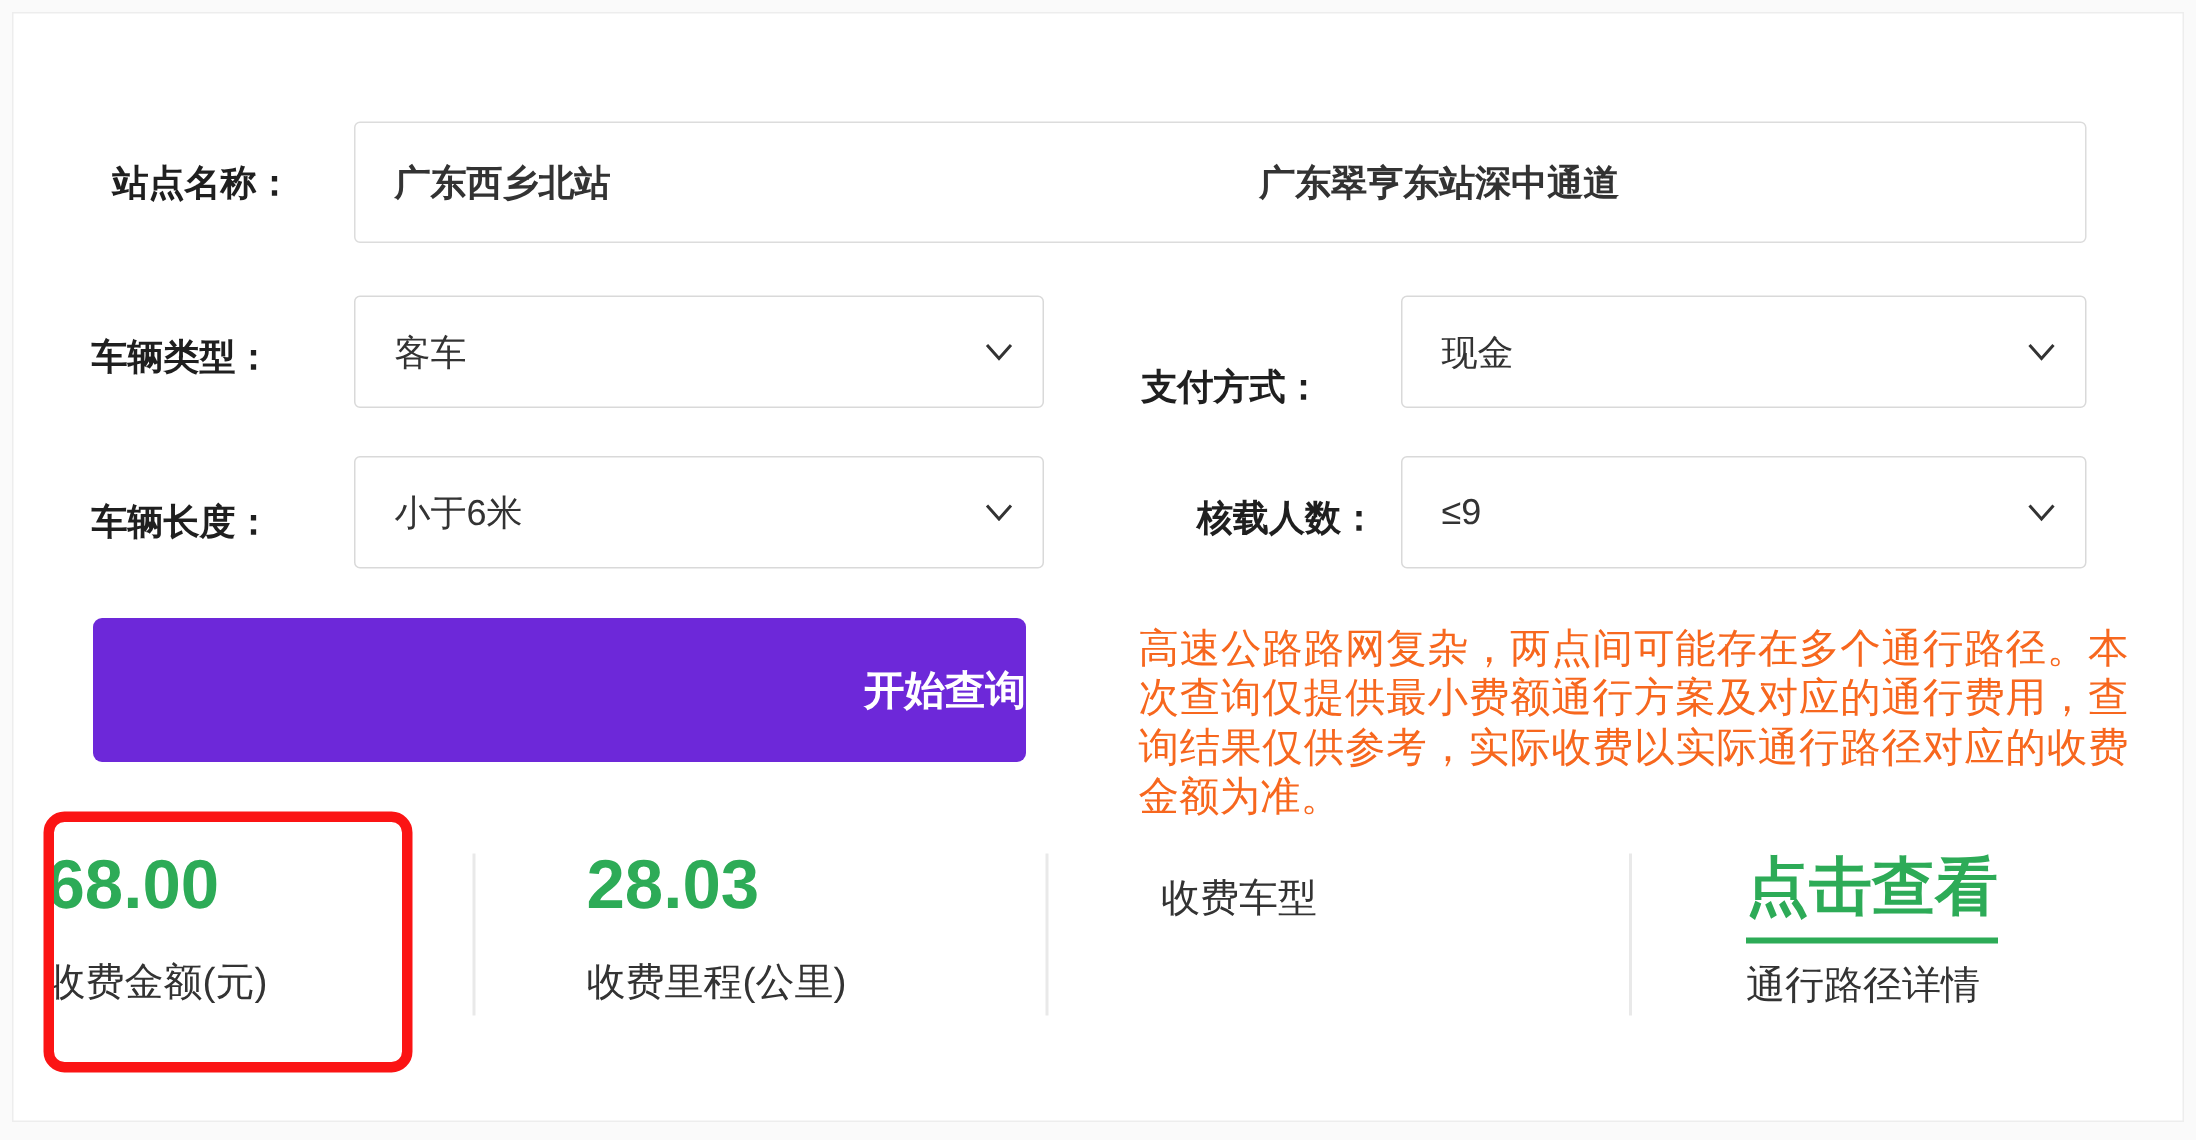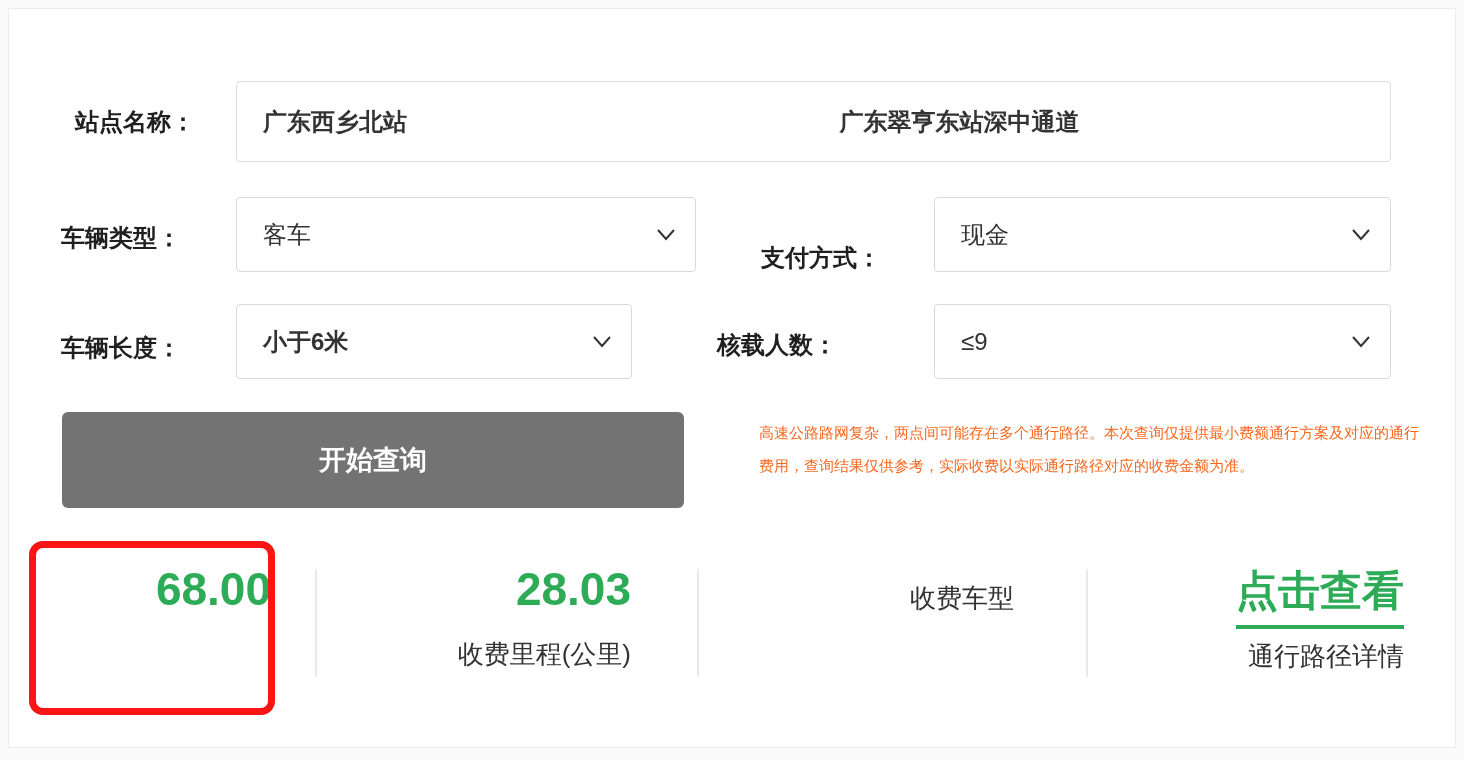--- a/index.html
+++ b/index.html
@@ -58,40 +58,40 @@
     right: 20px; top: 50%;
     margin-top: -6px;
     width: 18px; height: 12px;
     display: block;
   }
   
   .query-btn {
     position: absolute;
     left: 53px; top: 403px;
     width: 622px; height: 96px;
-    background: #737373;
+    background: #6d28d9;
     border: none; border-radius: 6px;
     color: #ffffff;
     font-size: 27px; font-weight: bold;
     font-family: inherit;
     cursor: pointer;
-    text-align: center;
+    text-align: right;
   }
   
   .notice {
     position: absolute;
     left: 750px; top: 407px;
     width: 660px;
-    font-size: 15px;
+    font-size: 27px;
     line-height: 33px;
     color: #f7671e;
     text-align: justify;
   }
   
-  .result-col { position: absolute; top: 552px; text-align: right; }
+  .result-col { position: absolute; top: 552px; text-align: left; }
   .result-value {
     font-size: 46px;
     font-weight: bold;
     color: #2dab57;
     line-height: 56px;
     white-space: nowrap;
   }
   .result-label {
     margin-top: 20px;
     font-size: 26px;
@@ -145,41 +145,42 @@
 
   <span class="lbl" style="left:752px; top:213px;margin-top:20px;">支付方式：</span>
   <div class="select" style="left:925px; top:188px; width:457px;text-align:center;">
     <span>现金</span>
     <svg class="chevron" viewBox="0 0 18 12">
       <path d="M1 1 L9 10 L17 1" fill="none" stroke="#333" stroke-width="2"></path>
     </svg>
   </div>
 
   <span class="lbl" style="left:52px; top:323px;">车辆长度：</span>
-  <div class="select" style="left:227px; top:295px; width:396px;font-weight:bold;">
+  <div class="select" style="left:227px; top:295px; width:460px;">
     <span>小于6米</span>
     <svg class="chevron" viewBox="0 0 18 12">
       <path d="M1 1 L9 10 L17 1" fill="none" stroke="#333" stroke-width="2"></path>
     </svg>
   </div>
 
-  <span class="lbl" style="left:708px; top:320px;text-align:center;">核载人数：</span>
+  <span class="lbl" style="left:789px; top:320px;text-align:center;">核载人数：</span>
   <div class="select" style="left:925px; top:295px; width:457px;">
     <span>≤9</span>
     <svg class="chevron" viewBox="0 0 18 12">
       <path d="M1 1 L9 10 L17 1" fill="none" stroke="#333" stroke-width="2"></path>
     </svg>
   </div>
 
   <button class="query-btn">开始查询</button>
 
   <p class="notice">高速公路路网复杂，两点间可能存在多个通行路径。本次查询仅提供最小费额通行方案及对应的通行费用，查询结果仅供参考，实际收费以实际通行路径对应的收费金额为准。</p>
 
   <div class="result-col" style="left:22px; width:240px;">
     <div class="result-value">68.00</div>
+    <div class="result-label">收费金额(元)</div>
   </div>
 
   <div class="vdivider" style="left:306px;"></div>
 
   <div class="result-col" style="left:382px; width:240px;">
     <div class="result-value">28.03</div>
     <div class="result-label">收费里程(公里)</div>
   </div>
 
   <div class="vdivider" style="left:688px;"></div>

